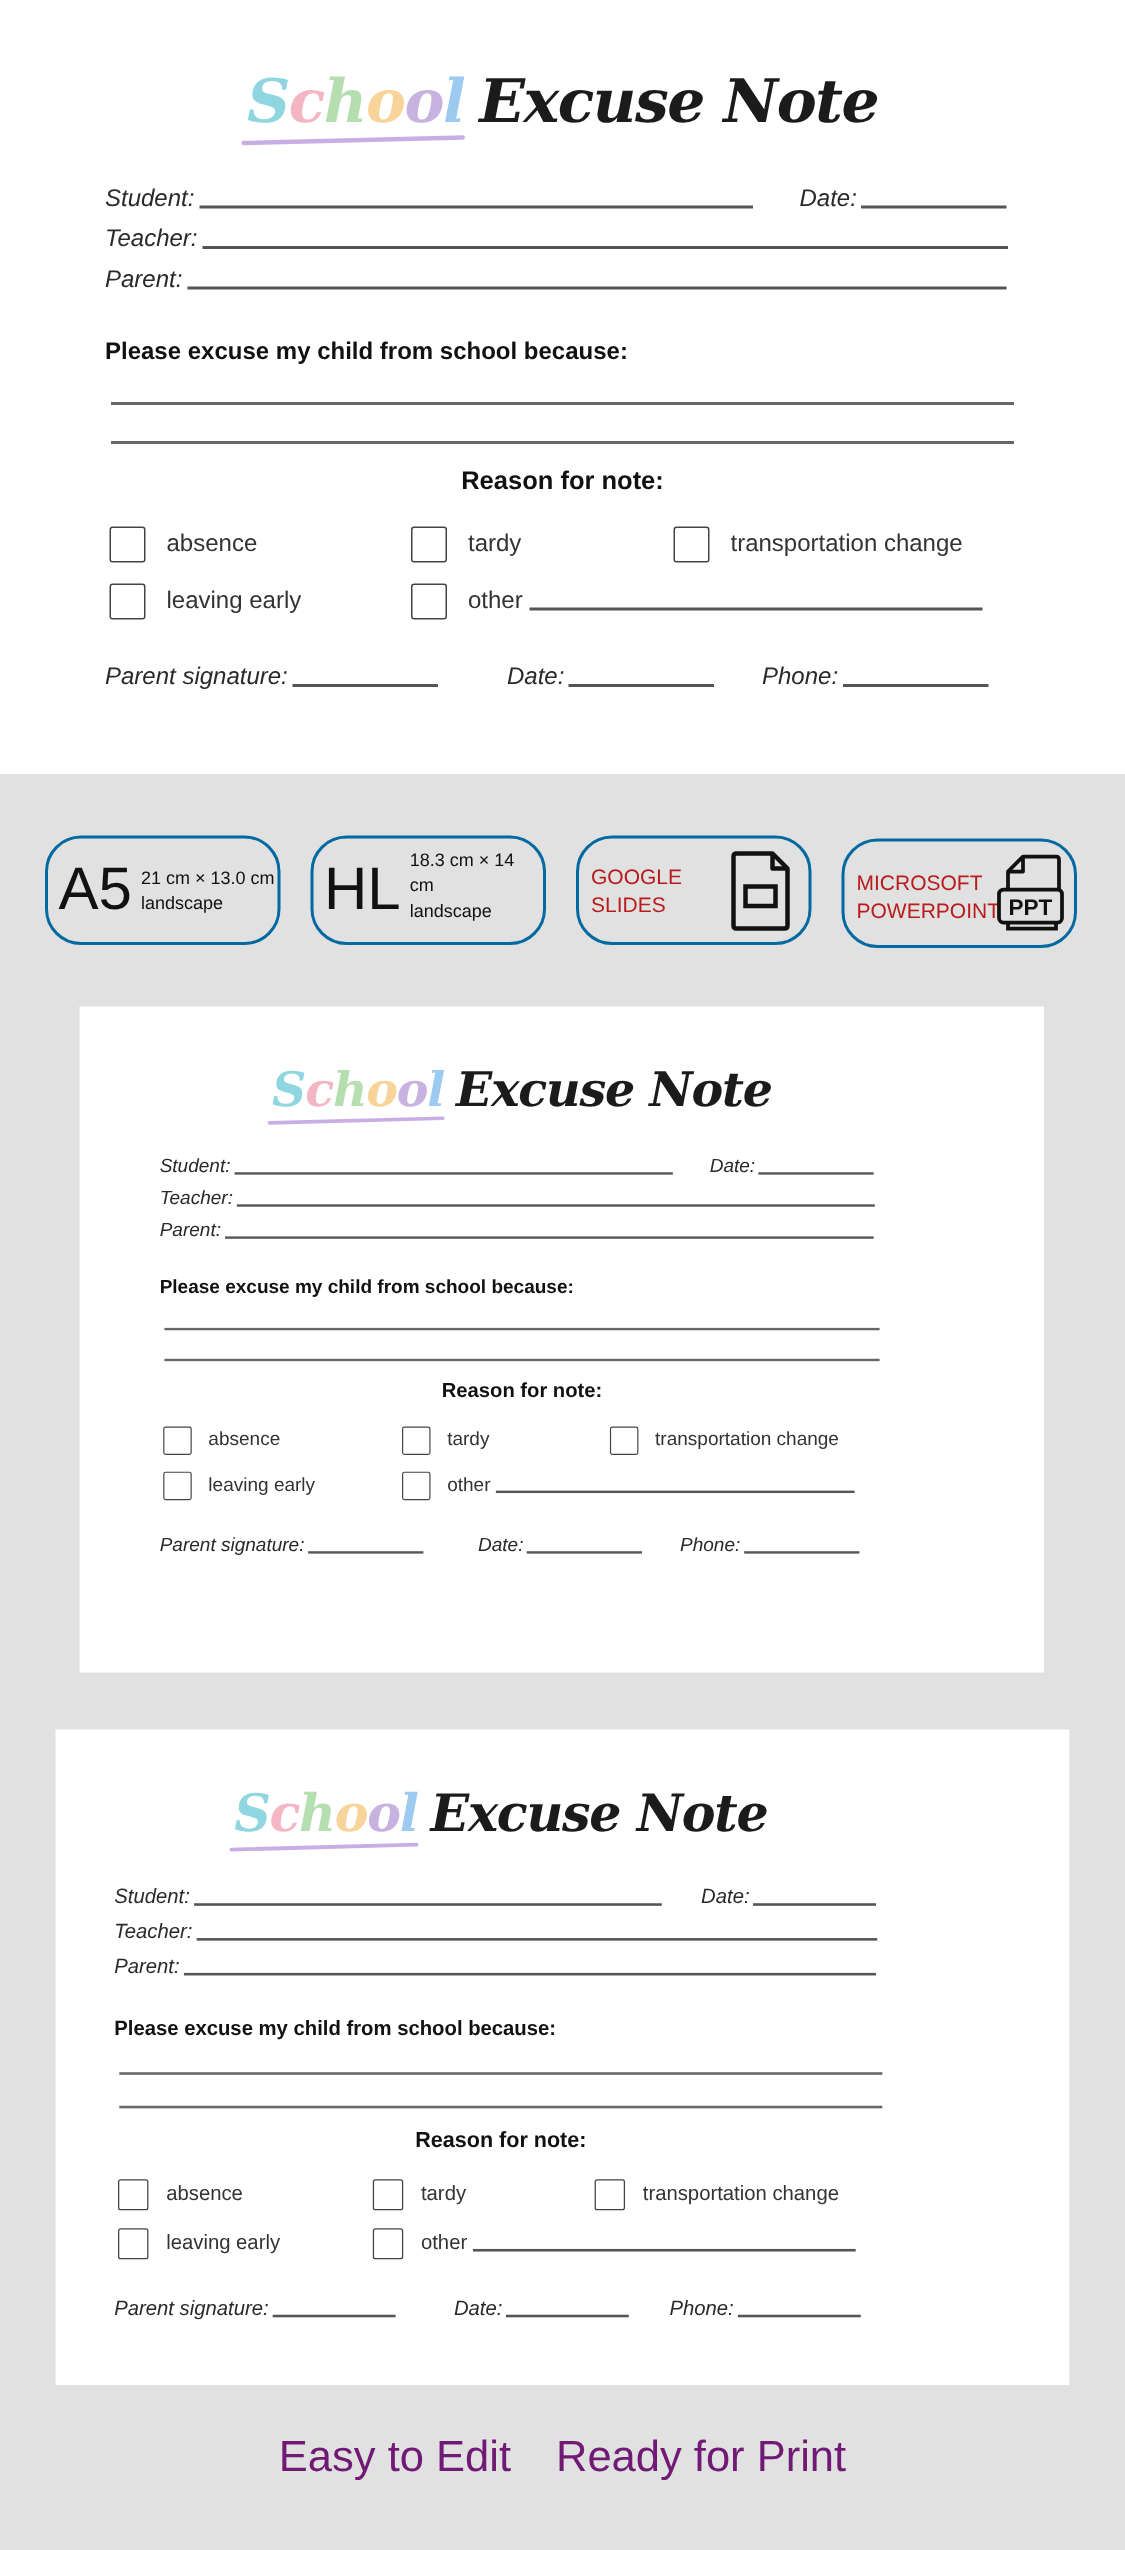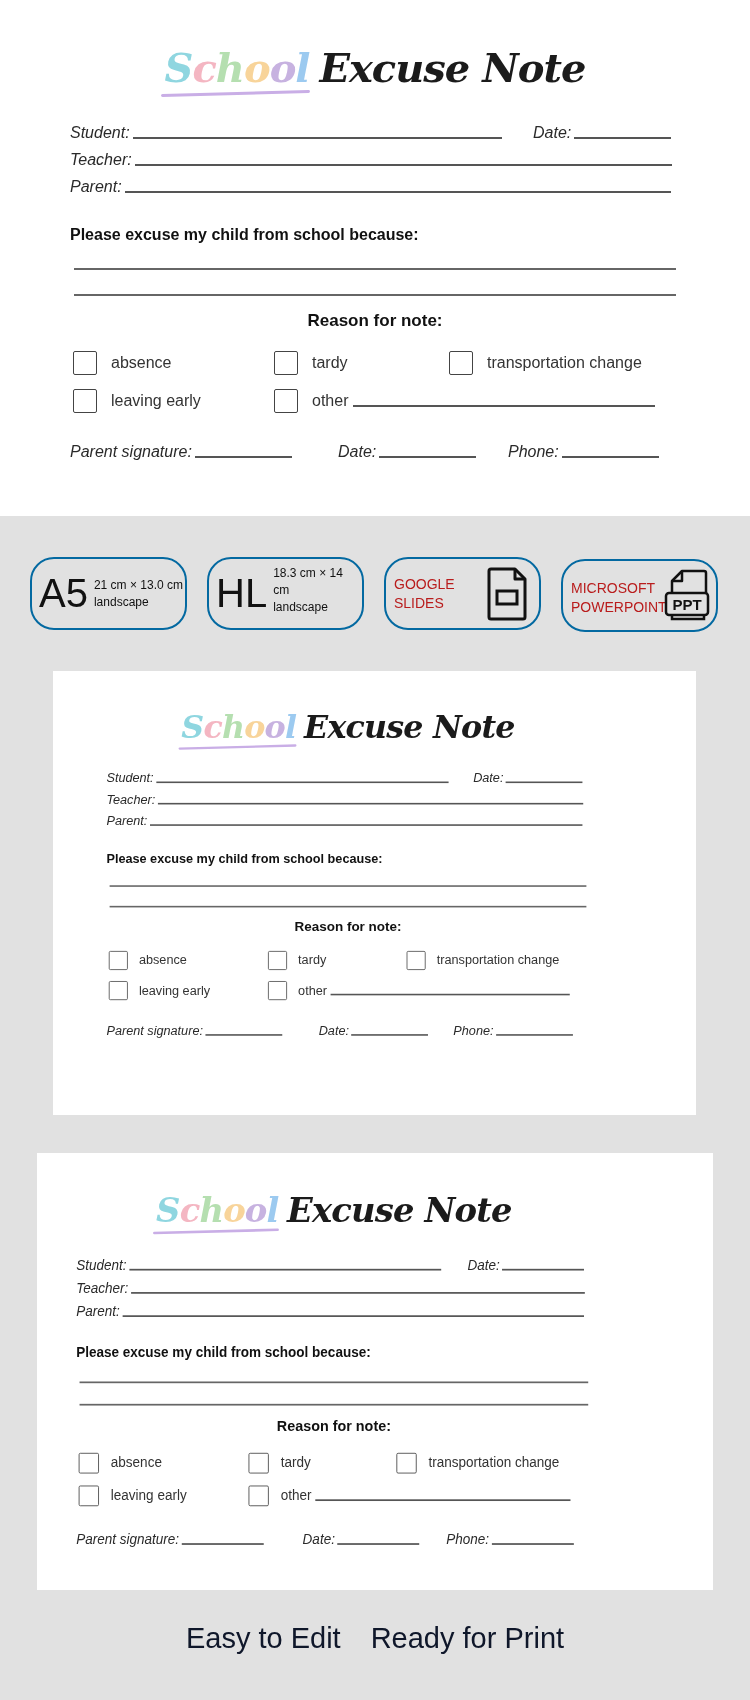--- a/index.html
+++ b/index.html
@@ -16,21 +16,21 @@
   .line { border-bottom:2px solid #555; height:0; margin-left:3px; margin-bottom:3px; }
   .prompt { position:absolute; left:70px; top:226px; font-weight:bold; font-size:16px; color:#111; }
   .wline { position:absolute; left:74px; width:602px; border-bottom:2px solid #666; }
   .reason { position:absolute; left:0; width:750px; top:311px; text-align:center; font-size:17px; font-weight:bold; color:#111; }
   .cb { position:absolute; display:flex; align-items:center; font-size:16px; color:#333; }
   .box { width:24px; height:24px; border:1.5px solid #444; border-radius:2px; margin-right:14px; box-sizing:border-box; }
   .badge { position:absolute; border:2px solid #0369a1; border-radius:24px; box-sizing:border-box; display:flex; align-items:center; height:73px; }
   .big { font-size:40px; margin-left:7px; margin-right:6px; color:#111; }
   .small { font-size:12px; line-height:17px; color:#111; }
   .gtxt { font-size:14px; line-height:19px; margin-left:8px; color:#b91c1c; }
-  .footer { position:absolute; top:1622px; left:0; width:750px; text-align:center; font-size:29px; color:#0f172a; }
+  .footer { position:absolute; top:1622px; left:0; width:750px; text-align:center; font-size:29px; color:#701a75; }
   .footer span { margin:0 15px; }
 </style>
 </head>
 <body>
 
 <div class="top"></div>
 
 <div class="card" style="left:0;top:0;width:750px;height:516px;background:transparent;" id="c1">
   <div class="note" style="transform: translate(0px, 0px) scale(1);">
     <div class="title">

